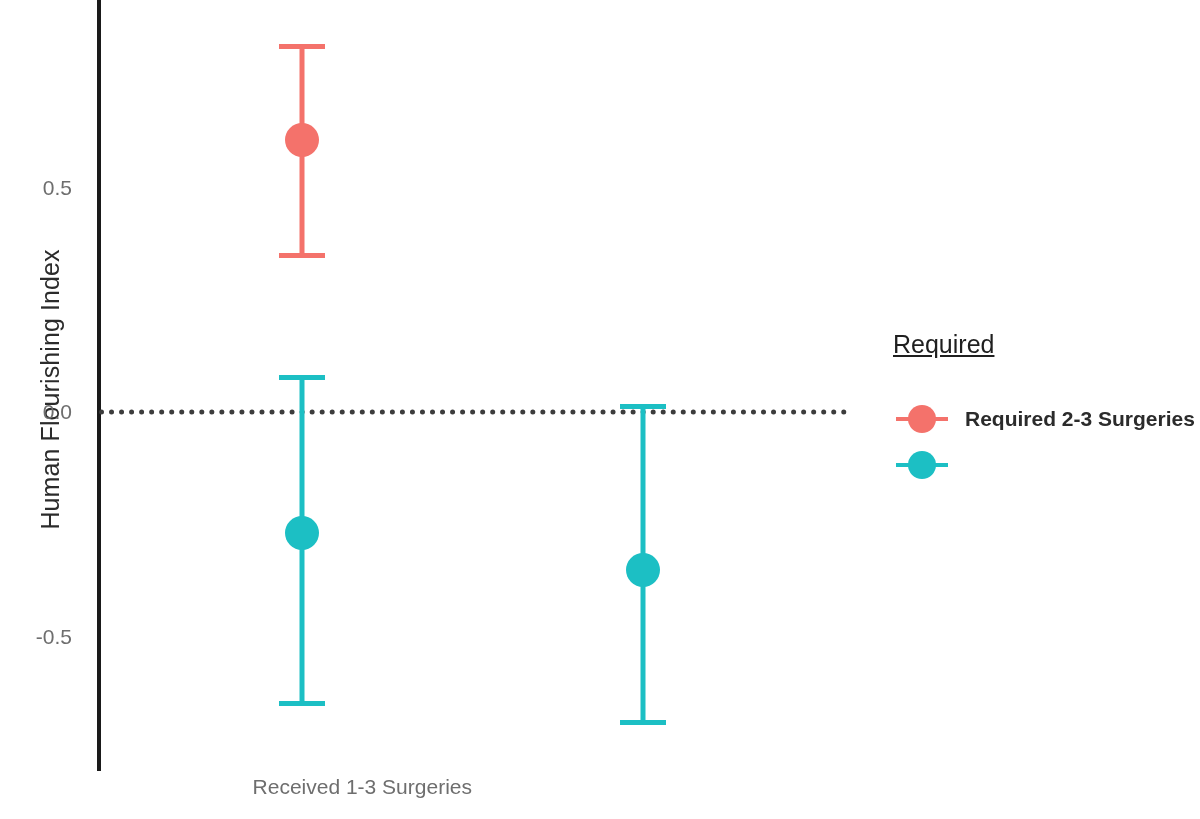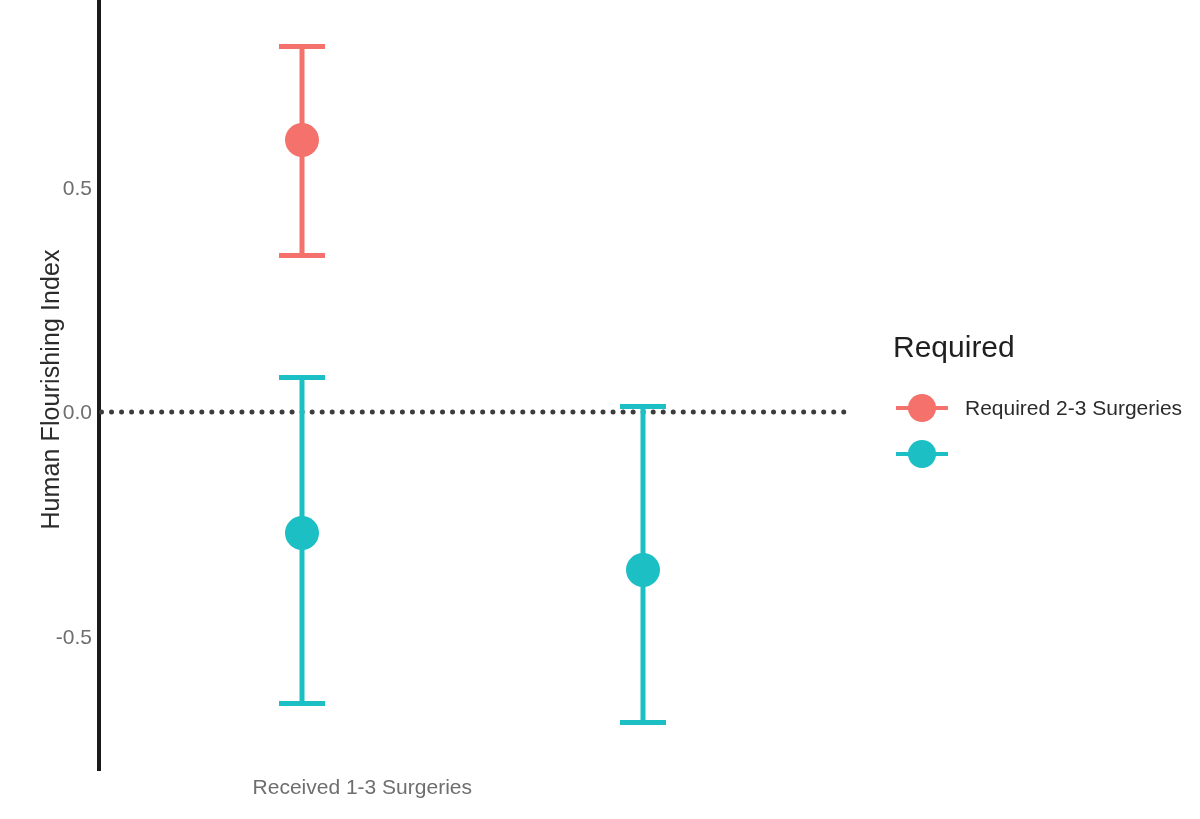--- a/index.html
+++ b/index.html
@@ -45,21 +45,21 @@
     position: absolute;
     right: 0;
     width: 60px;
     text-align: right;
     font-size: 21px;
     color: #6e6e6e;
     transform: translateY(-50%);
   }
   .y-ticks {
     position: absolute;
-    left: 24px;
+    left: 4px;
     top: 0;
     width: 68px;
     height: 771px;
   }
   
   .zero-line {
     position: absolute;
     left: 99px;
     width: 748px;
     height: 0px;
@@ -104,24 +104,25 @@
     white-space: nowrap;
   }
   
   .legend {
     position: absolute;
     left: 893px;
     top: 330px;
     width: 300px;
   }
   .legend-title {
-    font-size: 30px;
+    font-size: 25px;
     color: #1f1f1f;
-    margin-bottom: 22px;
-    white-space: nowrap;
+    margin-bottom: 38px;
+    white-space: nowrap;
+    text-decoration: underline;
   }
   .legend-item {
     display: flex;
     align-items: center;
     height: 44px;
     margin-bottom: 2px;
   }
   .legend-key {
     position: relative;
     width: 58px;
@@ -143,20 +144,21 @@
     width: 28px;
     height: 28px;
     border-radius: 50%;
     transform: translate(-50%, -50%);
   }
   .legend-label {
     font-size: 21px;
     color: #2b2b2b;
     white-space: nowrap;
     padding-left: 14px;
+    font-weight: bold;
   }
 </style>
 </head>
 <body>
 
 <div id="figure">
 
   <div class="y-axis-line"></div>
 
   <div class="y-axis-title">Human Flourishing Index</div>

